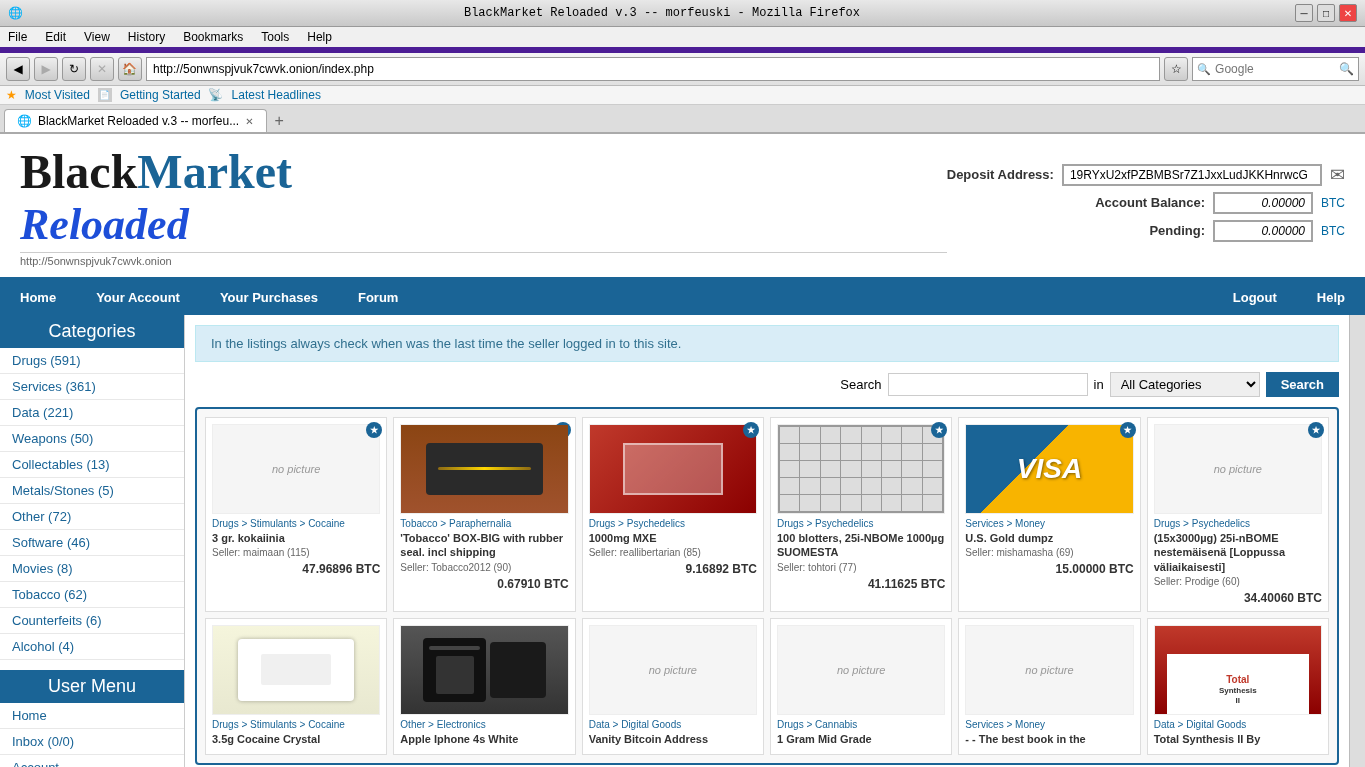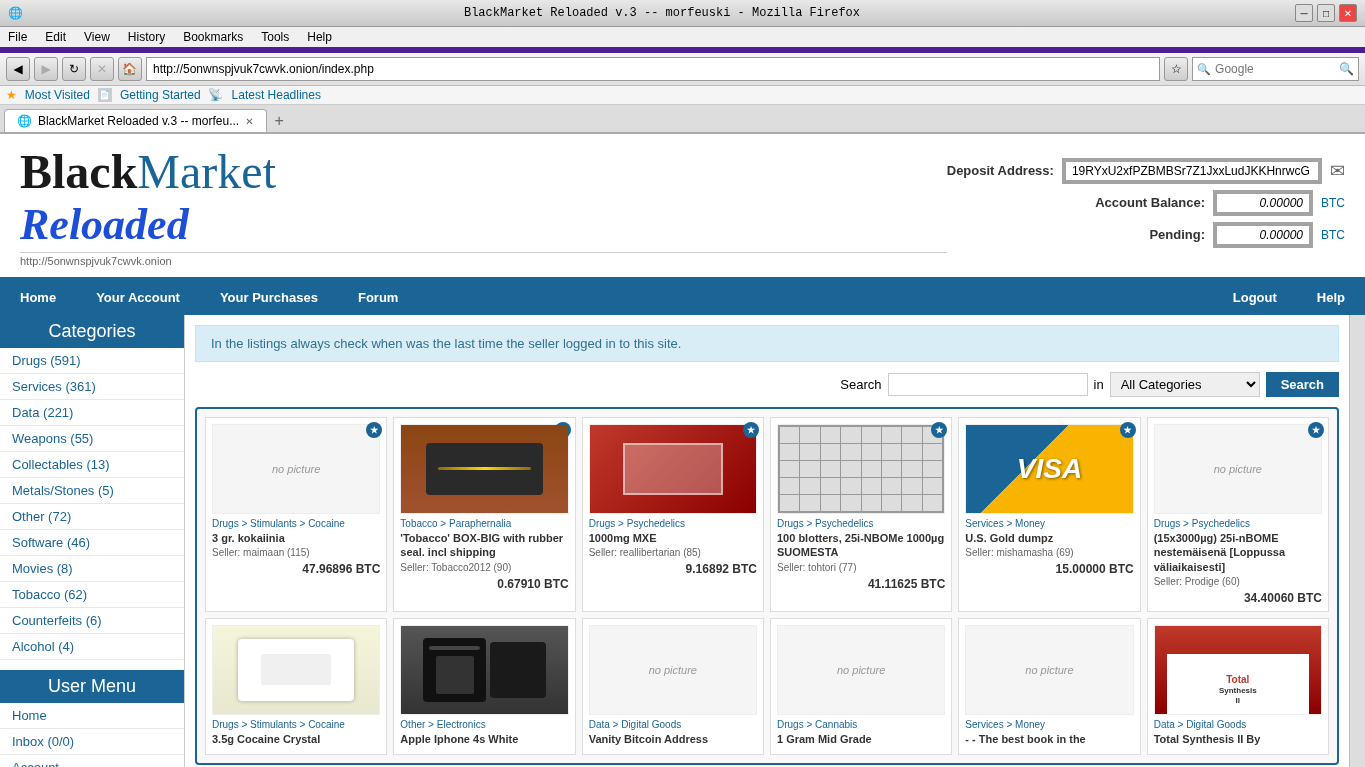--- a/index.html
+++ b/index.html
@@ -70,28 +70,28 @@
     
     .site-header {
       background: white;
       display: flex;
       align-items: center;
       padding: 10px 20px;
       border-bottom: 3px solid #1a6496;
     }
     .logo-area { flex: 1; }
     .logo-text-black { font-size: 48px; font-weight: bold; color: #1a1a1a; font-family: 'Times New Roman', serif; }
-    .logo-text-market { font-size: 48px; font-weight: normal; color: #1a6496; font-family: 'Times New Roman', serif; }
+    .logo-text-market { font-size: 48px; font-weight: bold; color: #1a6496; font-family: 'Times New Roman', serif; }
     .logo-reloaded { font-size: 44px; font-weight: bold; color: #1d4ed8; font-family: 'Times New Roman', serif; font-style: italic; }
     .logo-url { font-size: 11px; color: #666; border-top: 1px solid #ccc; margin-top: 2px; padding-top: 2px; }
 
     .header-right { text-align: right; }
     .header-info-row { display: flex; align-items: center; margin-bottom: 6px; gap: 8px; justify-content: flex-end; }
     .header-label { font-weight: bold; font-size: 13px; color: #333; }
-    .header-input { border: 4px solid #a3a3a3; padding: 2px 6px; font-size: 12px; background: white; }
+    .header-input { border: 2px solid #a3a3a3; padding: 2px 6px; font-size: 12px; background: white; }
     .header-input-wide { width: 260px; }
     .header-input-num { width: 100px; text-align: right; font-style: italic; }
     .btc-label { font-size: 12px; color: #0369a1; }
     .mail-icon { font-size: 18px; color: #666; cursor: pointer; }
 
     
     .site-nav {
       background: #1a6496;
       display: flex;
       align-items: center;
@@ -312,21 +312,21 @@
     <a class="nav-item">Help</a>
   </div>
 
   <div style="display:flex;">
 
     <div class="sidebar">
       <div class="sidebar-section-title">Categories</div>
       <div class="sidebar-item">Drugs (591)</div>
       <div class="sidebar-item">Services (361)</div>
       <div class="sidebar-item">Data (221)</div>
-      <div class="sidebar-item">Weapons (55)</div>
+      <div class="sidebar-item">Weapons (50)</div>
       <div class="sidebar-item">Collectables (13)</div>
       <div class="sidebar-item">Metals/Stones (5)</div>
       <div class="sidebar-item">Other (72)</div>
       <div class="sidebar-item">Software (46)</div>
       <div class="sidebar-item">Movies (8)</div>
       <div class="sidebar-item">Tobacco (62)</div>
       <div class="sidebar-item">Counterfeits (6)</div>
       <div class="sidebar-item">Alcohol (4)</div>
 
       <div class="user-menu-section">

